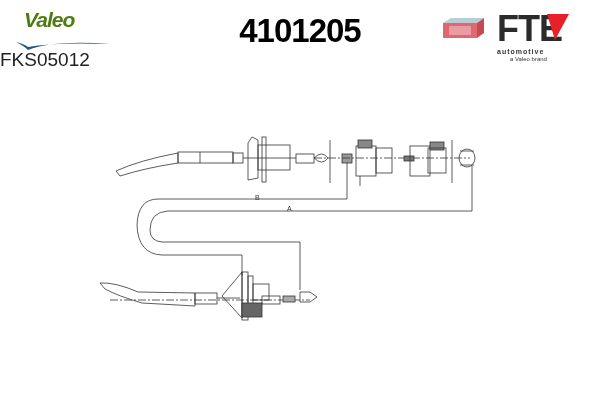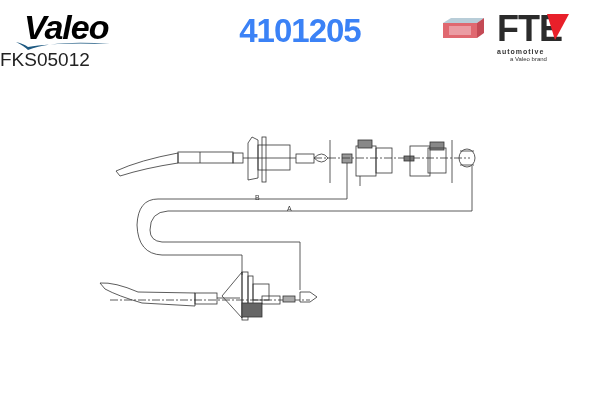--- a/index.html
+++ b/index.html
@@ -1,20 +1,20 @@
 <!DOCTYPE html>
 <html><head>
 <meta charset="utf-8">
 <style>
   html,body{margin:0;padding:0;background:#fff;}
   body{width:600px;height:400px;position:relative;overflow:hidden;font-family:"Liberation Sans",sans-serif;}
   .logo-valeo{position:absolute;left:14px;top:8px;width:100px;height:44px;}
-  .valeo-text{position:absolute;left:10px;top:0px;font-family:"Liberation Sans",sans-serif;font-weight:bold;font-style:italic;font-size:34px;color:#000000;letter-spacing:-1px;text-align:center;}
+  .valeo-text{position:absolute;left:10px;top:0px;font-family:"Liberation Sans",sans-serif;font-weight:bold;font-style:italic;font-size:21px;color:#4d7c0f;letter-spacing:-1px;text-align:center;}
   .valeo-swoosh{position:absolute;left:0;top:26px;}
-  .part-number{position:absolute;left:0;width:600px;top:12px;text-align:center;font-weight:bold;font-size:33px;color:#3b82f6;letter-spacing:-1px;}
+  .part-number{position:absolute;left:0;width:600px;top:12px;text-align:center;font-weight:bold;font-size:33px;color:#000000;letter-spacing:-1px;}
   .ref-number{position:absolute;left:0;width:600px;top:49px;text-align:left;font-size:19px;color:#222;}
   .fte-box{position:absolute;left:441px;top:17px;width:44px;height:22px;}
   .fte-text{position:absolute;left:497px;top:8px;font-weight:bold;font-size:36px;color:#2b2b2b;letter-spacing:-1px;}
   .fte-slash{position:absolute;left:545px;top:14px;}
   .fte-sub{position:absolute;left:497px;top:48px;font-weight:bold;font-size:7px;color:#333;letter-spacing:1px;}
   .fte-sub2{position:absolute;left:510px;top:56px;font-size:6px;color:#333;}
   .drawing{position:absolute;left:0;top:0;}
   .dim-label{font-family:"Liberation Sans",sans-serif;font-size:7px;fill:#333;}
 </style>
 </head>

